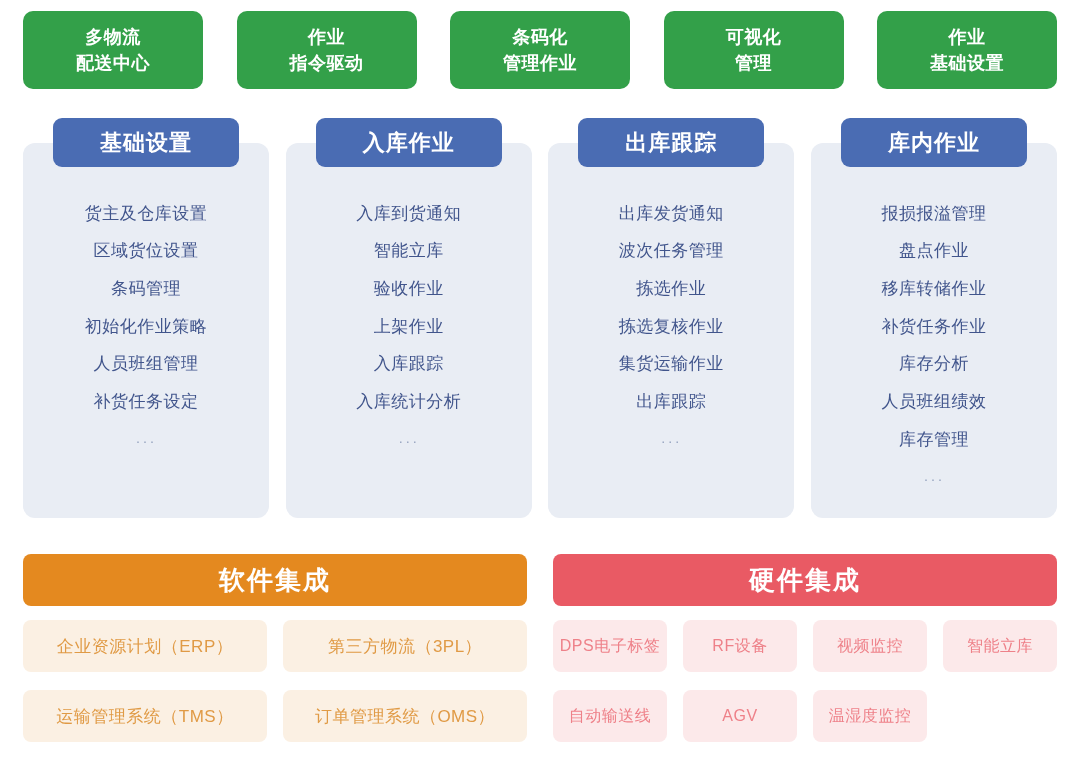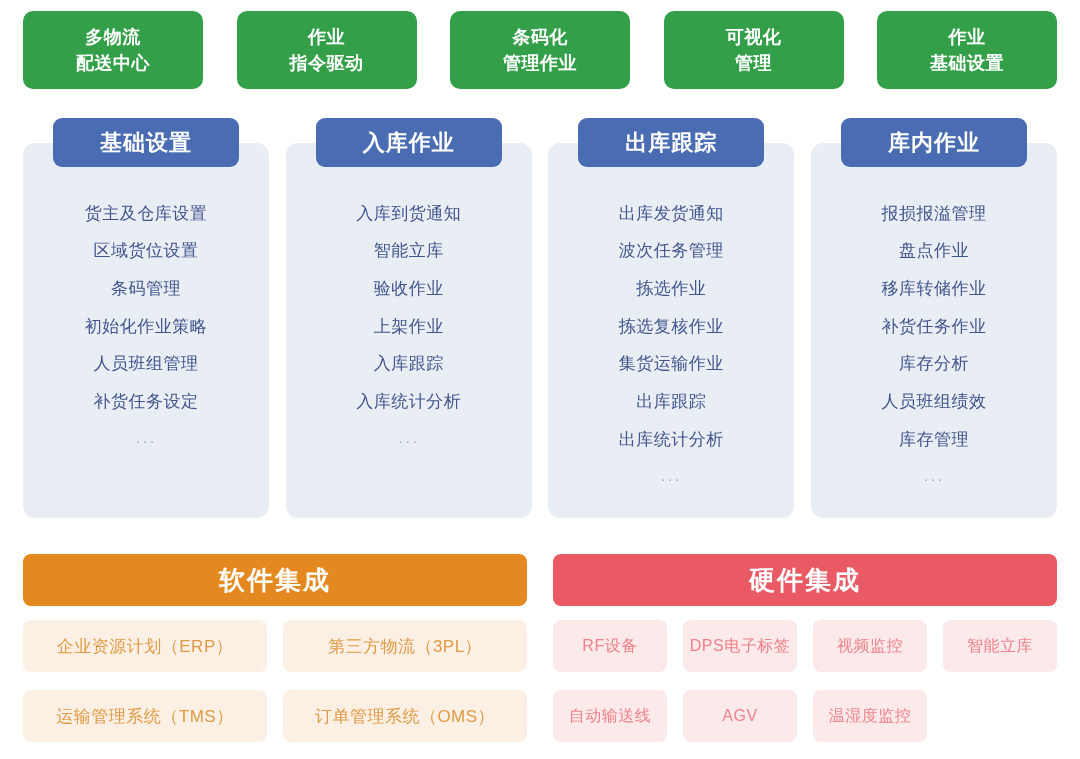--- a/index.html
+++ b/index.html
@@ -220,21 +220,20 @@
 
     <div class="module-card">
       <div class="module-head">出库跟踪</div>
       <ul class="module-list">
         <li>出库发货通知</li>
         <li>波次任务管理</li>
         <li>拣选作业</li>
         <li>拣选复核作业</li>
         <li>集货运输作业</li>
         <li>出库跟踪</li>
-        <li>出库统计分析</li>
         <li class="ellipsis">···</li>
       </ul>
     </div>
 
     <div class="module-card">
       <div class="module-head">库内作业</div>
       <ul class="module-list">
         <li>报损报溢管理</li>
         <li>盘点作业</li>
         <li>移库转储作业</li>
@@ -256,22 +255,22 @@
         <div class="integration-item">企业资源计划（ERP）</div>
         <div class="integration-item">第三方物流（3PL）</div>
         <div class="integration-item">运输管理系统（TMS）</div>
         <div class="integration-item">订单管理系统（OMS）</div>
       </div>
     </div>
 
     <div class="integration-panel hardware">
       <div class="integration-head">硬件集成</div>
       <div class="integration-grid">
+        <div class="integration-item">DPS电子标签</div>
         <div class="integration-item">RF设备</div>
-        <div class="integration-item">DPS电子标签</div>
         <div class="integration-item">视频监控</div>
         <div class="integration-item">智能立库</div>
         <div class="integration-item">自动输送线</div>
         <div class="integration-item">AGV</div>
         <div class="integration-item">温湿度监控</div>
       </div>
     </div>
 
   </div>
 

